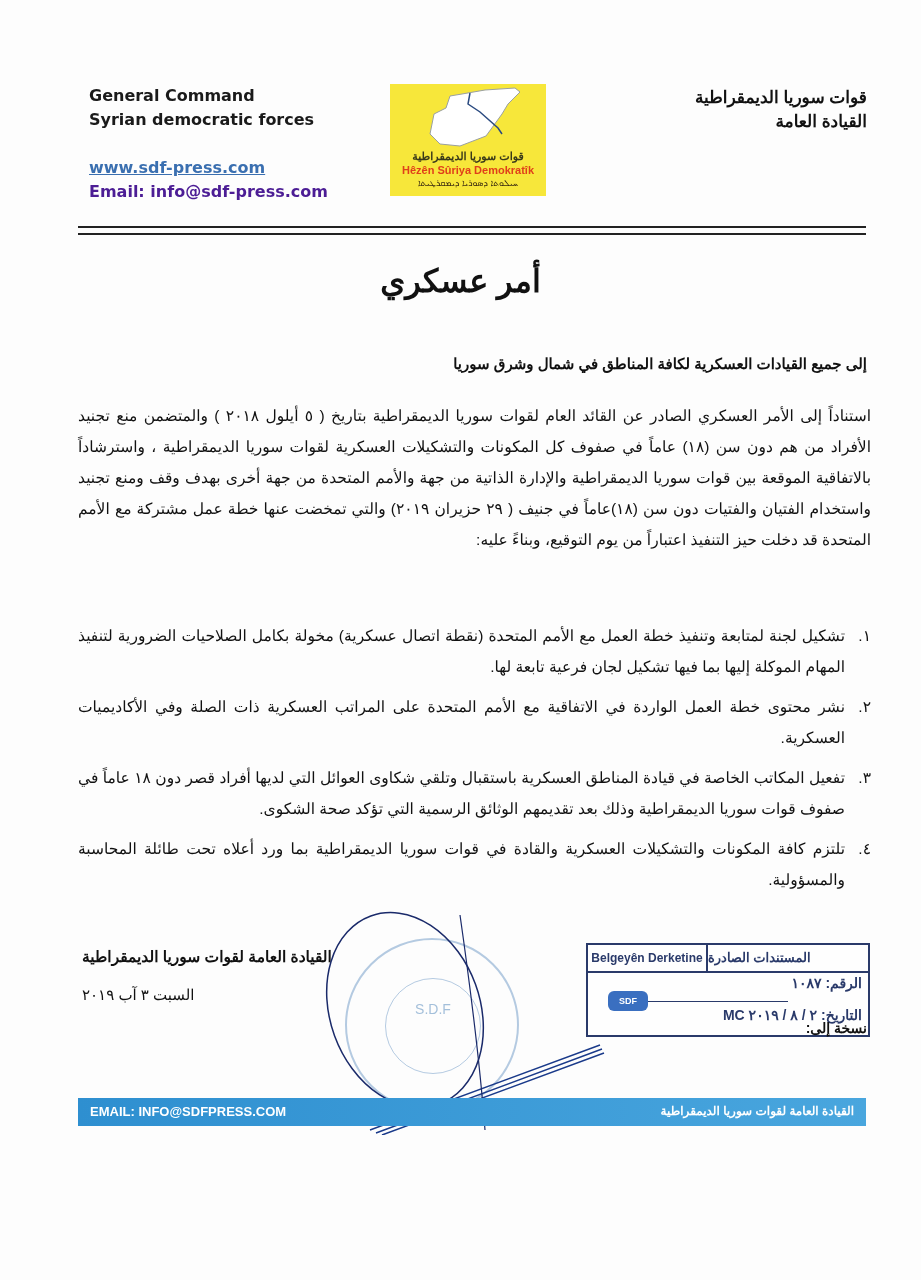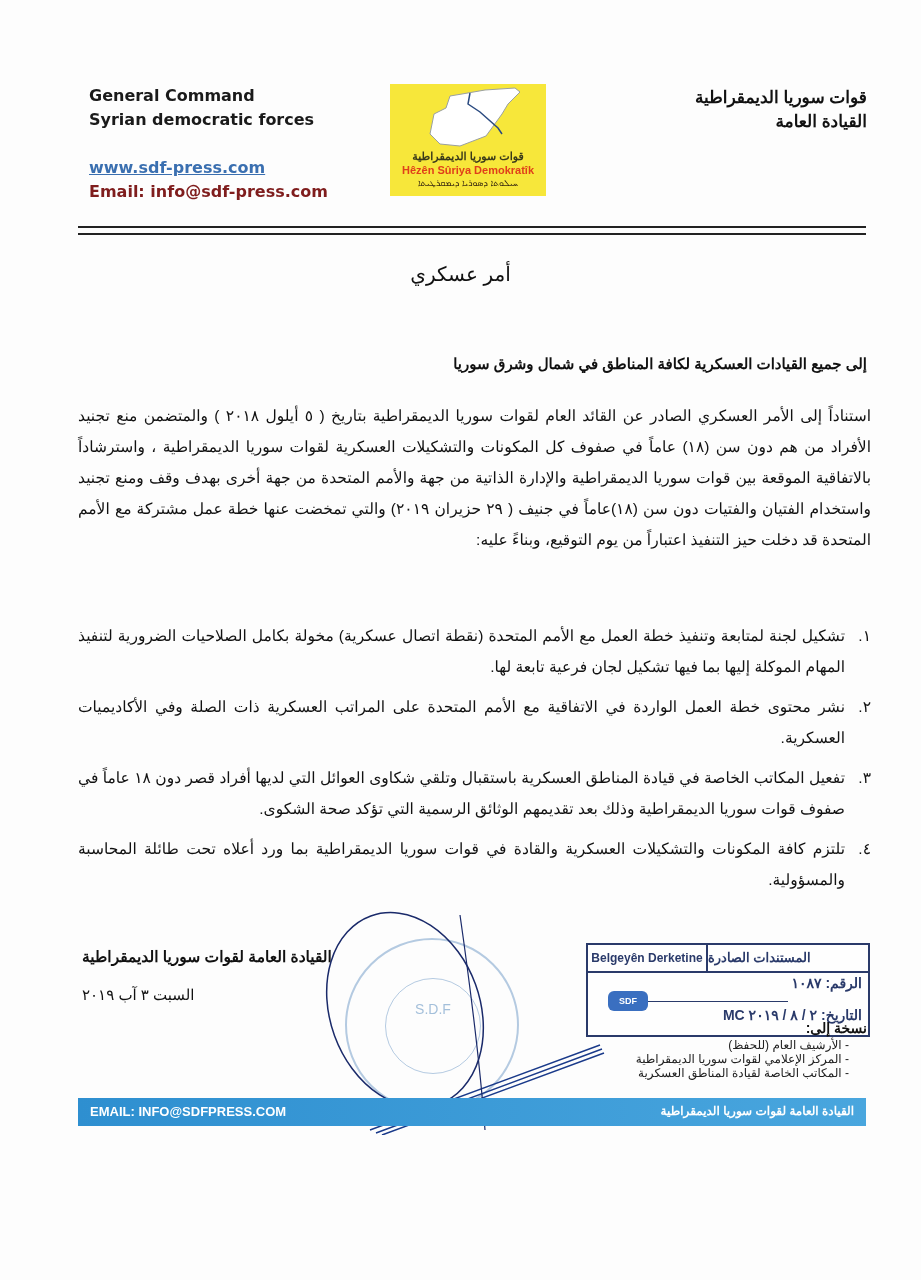--- a/index.html
+++ b/index.html
@@ -1,27 +1,27 @@
 <!DOCTYPE html>
 <html><head>
 <meta charset="utf-8">
 <style>
   html, body { margin:0; padding:0; }
   body { width:921px; height:1280px; background:#fdfdfd; position:relative; overflow:hidden; font-family:"Liberation Sans", sans-serif; color:#111; }
   .abs { position:absolute; }
   .en-head { left:89px; top:84px; font-family:"DejaVu Sans", sans-serif; font-weight:bold; font-size:16px; line-height:24px; color:#1a1a1a; }
   .en-link { left:89px; top:158px; font-family:"DejaVu Sans", sans-serif; font-weight:bold; font-size:16px; color:#3a6fb0; text-decoration:underline; }
-  .en-email { left:89px; top:182px; font-family:"DejaVu Sans", sans-serif; font-weight:bold; font-size:16px; color:#7f1d1d; }
+  .en-email { left:89px; top:182px; font-family:"DejaVu Sans", sans-serif; font-weight:bold; font-size:16px; color:#4c1d95; }
   .logo { left:390px; top:84px; width:156px; height:112px; background:#f7e73a; }
   .logo-ar { position:absolute; left:0; right:0; top:66px; text-align:center; font-size:11px; font-weight:bold; color:#3a3a1a; direction:rtl; }
   .logo-ku { position:absolute; left:0; right:0; top:80px; text-align:center; font-size:11px; font-weight:bold; color:#e0401a; }
   .logo-sy { position:absolute; left:0; right:0; top:94px; text-align:center; font-size:9px; color:#3a2a10; letter-spacing:1px; }
   .ar-head { right:54px; top:86px; direction:rtl; text-align:right; font-weight:bold; font-size:17px; line-height:24px; }
   .rule { left:78px; width:788px; height:2px; background:#222; }
-  .title { left:0; right:0; top:262px; text-align:center; font-weight:normal; font-size:20px; direction:rtl; }
+  .title { left:0; right:0; top:262px; text-align:center; font-weight:bold; font-size:32px; direction:rtl; }
   .addressee { right:54px; top:355px; direction:rtl; font-weight:bold; font-size:15px; }
   .body { left:78px; right:50px; top:400px; direction:rtl; text-align:justify; font-size:15.5px; line-height:31px; text-align-last:right; }
   .list { left:78px; right:50px; top:620px; direction:rtl; font-size:15.5px; line-height:31px; margin:0; padding:0; list-style:none; }
   .list li { position:relative; padding-right:26px; margin-bottom:9px; text-align:justify; text-align-last:right; }
   .list li .num { position:absolute; right:0; top:0; }
   .sign { left:82px; top:948px; direction:rtl; font-weight:bold; font-size:15.5px; }
   .sign-date { left:82px; top:986px; direction:rtl; font-size:15px; }
   .stamp-box { left:586px; top:943px; width:280px; height:90px; border:2px solid #2a3a6a; background:rgba(255,255,255,0.5); }
   .stamp-row1 { position:absolute; left:0; right:0; top:0; height:26px; border-bottom:2px solid #2a3a6a; display:flex; }
   .stamp-en { width:118px; border-right:2px solid #2a3a6a; font-weight:bold; font-size:12px; color:#2a3a6a; text-align:center; line-height:26px; }
@@ -98,23 +98,18 @@
     <div class="stamp-ar">المستندات الصادرة</div>
   </div>
   <div class="stamp-num"><span>الرقم:</span> <span>١٠٨٧</span></div>
   <div class="stamp-line"></div>
   <div class="stamp-sdf">SDF</div>
   <div class="stamp-date"><span>التاريخ:</span> <span>٢ / ٨ / ٢٠١٩ MC</span></div>
 </div>
 
 <div class="abs copies">
   <div class="copies-title">نسخة إلى:</div>
-  <ul>
-    <li>الأرشيف العام (للحفظ)</li>
-    <li>المركز الإعلامي لقوات سوريا الديمقراطية</li>
-    <li>المكاتب الخاصة لقيادة المناطق العسكرية</li>
-  </ul>
 </div>
 
 <div class="abs footer">
   <div class="footer-email">EMAIL: INFO@SDFPRESS.COM</div>
   <div class="footer-ar">القيادة العامة لقوات سوريا الديمقراطية</div>
 </div>
 
 </body></html>

